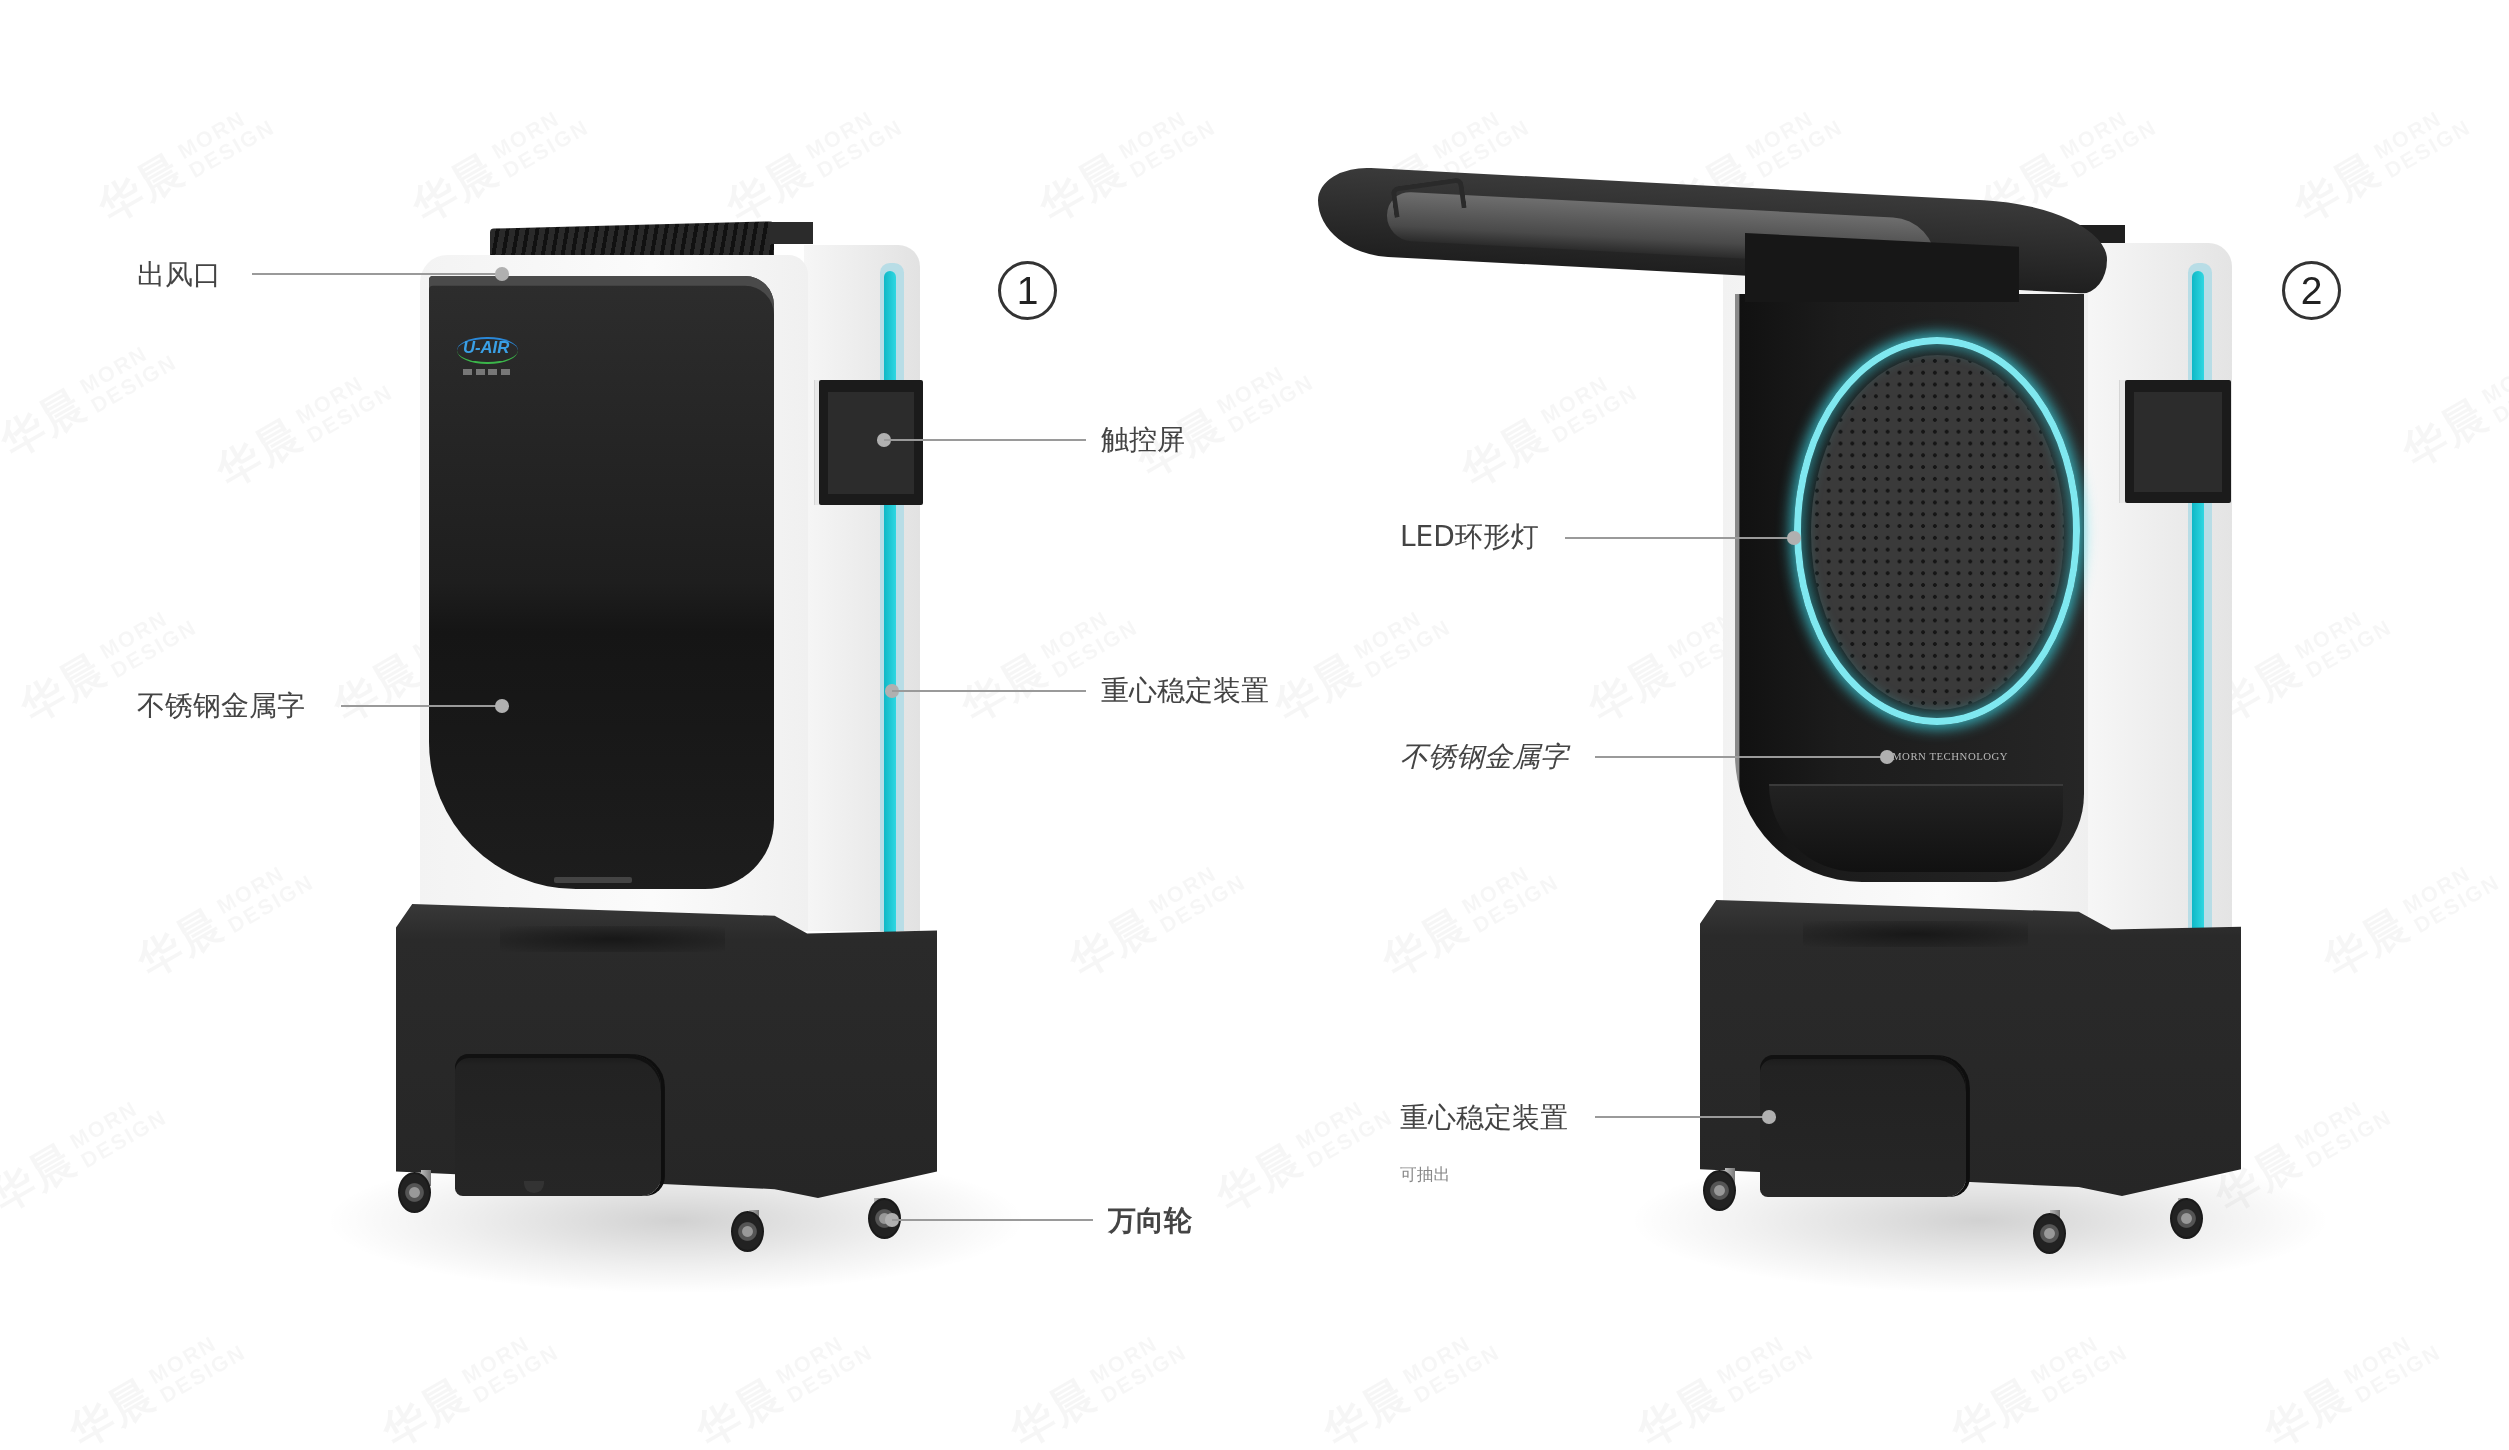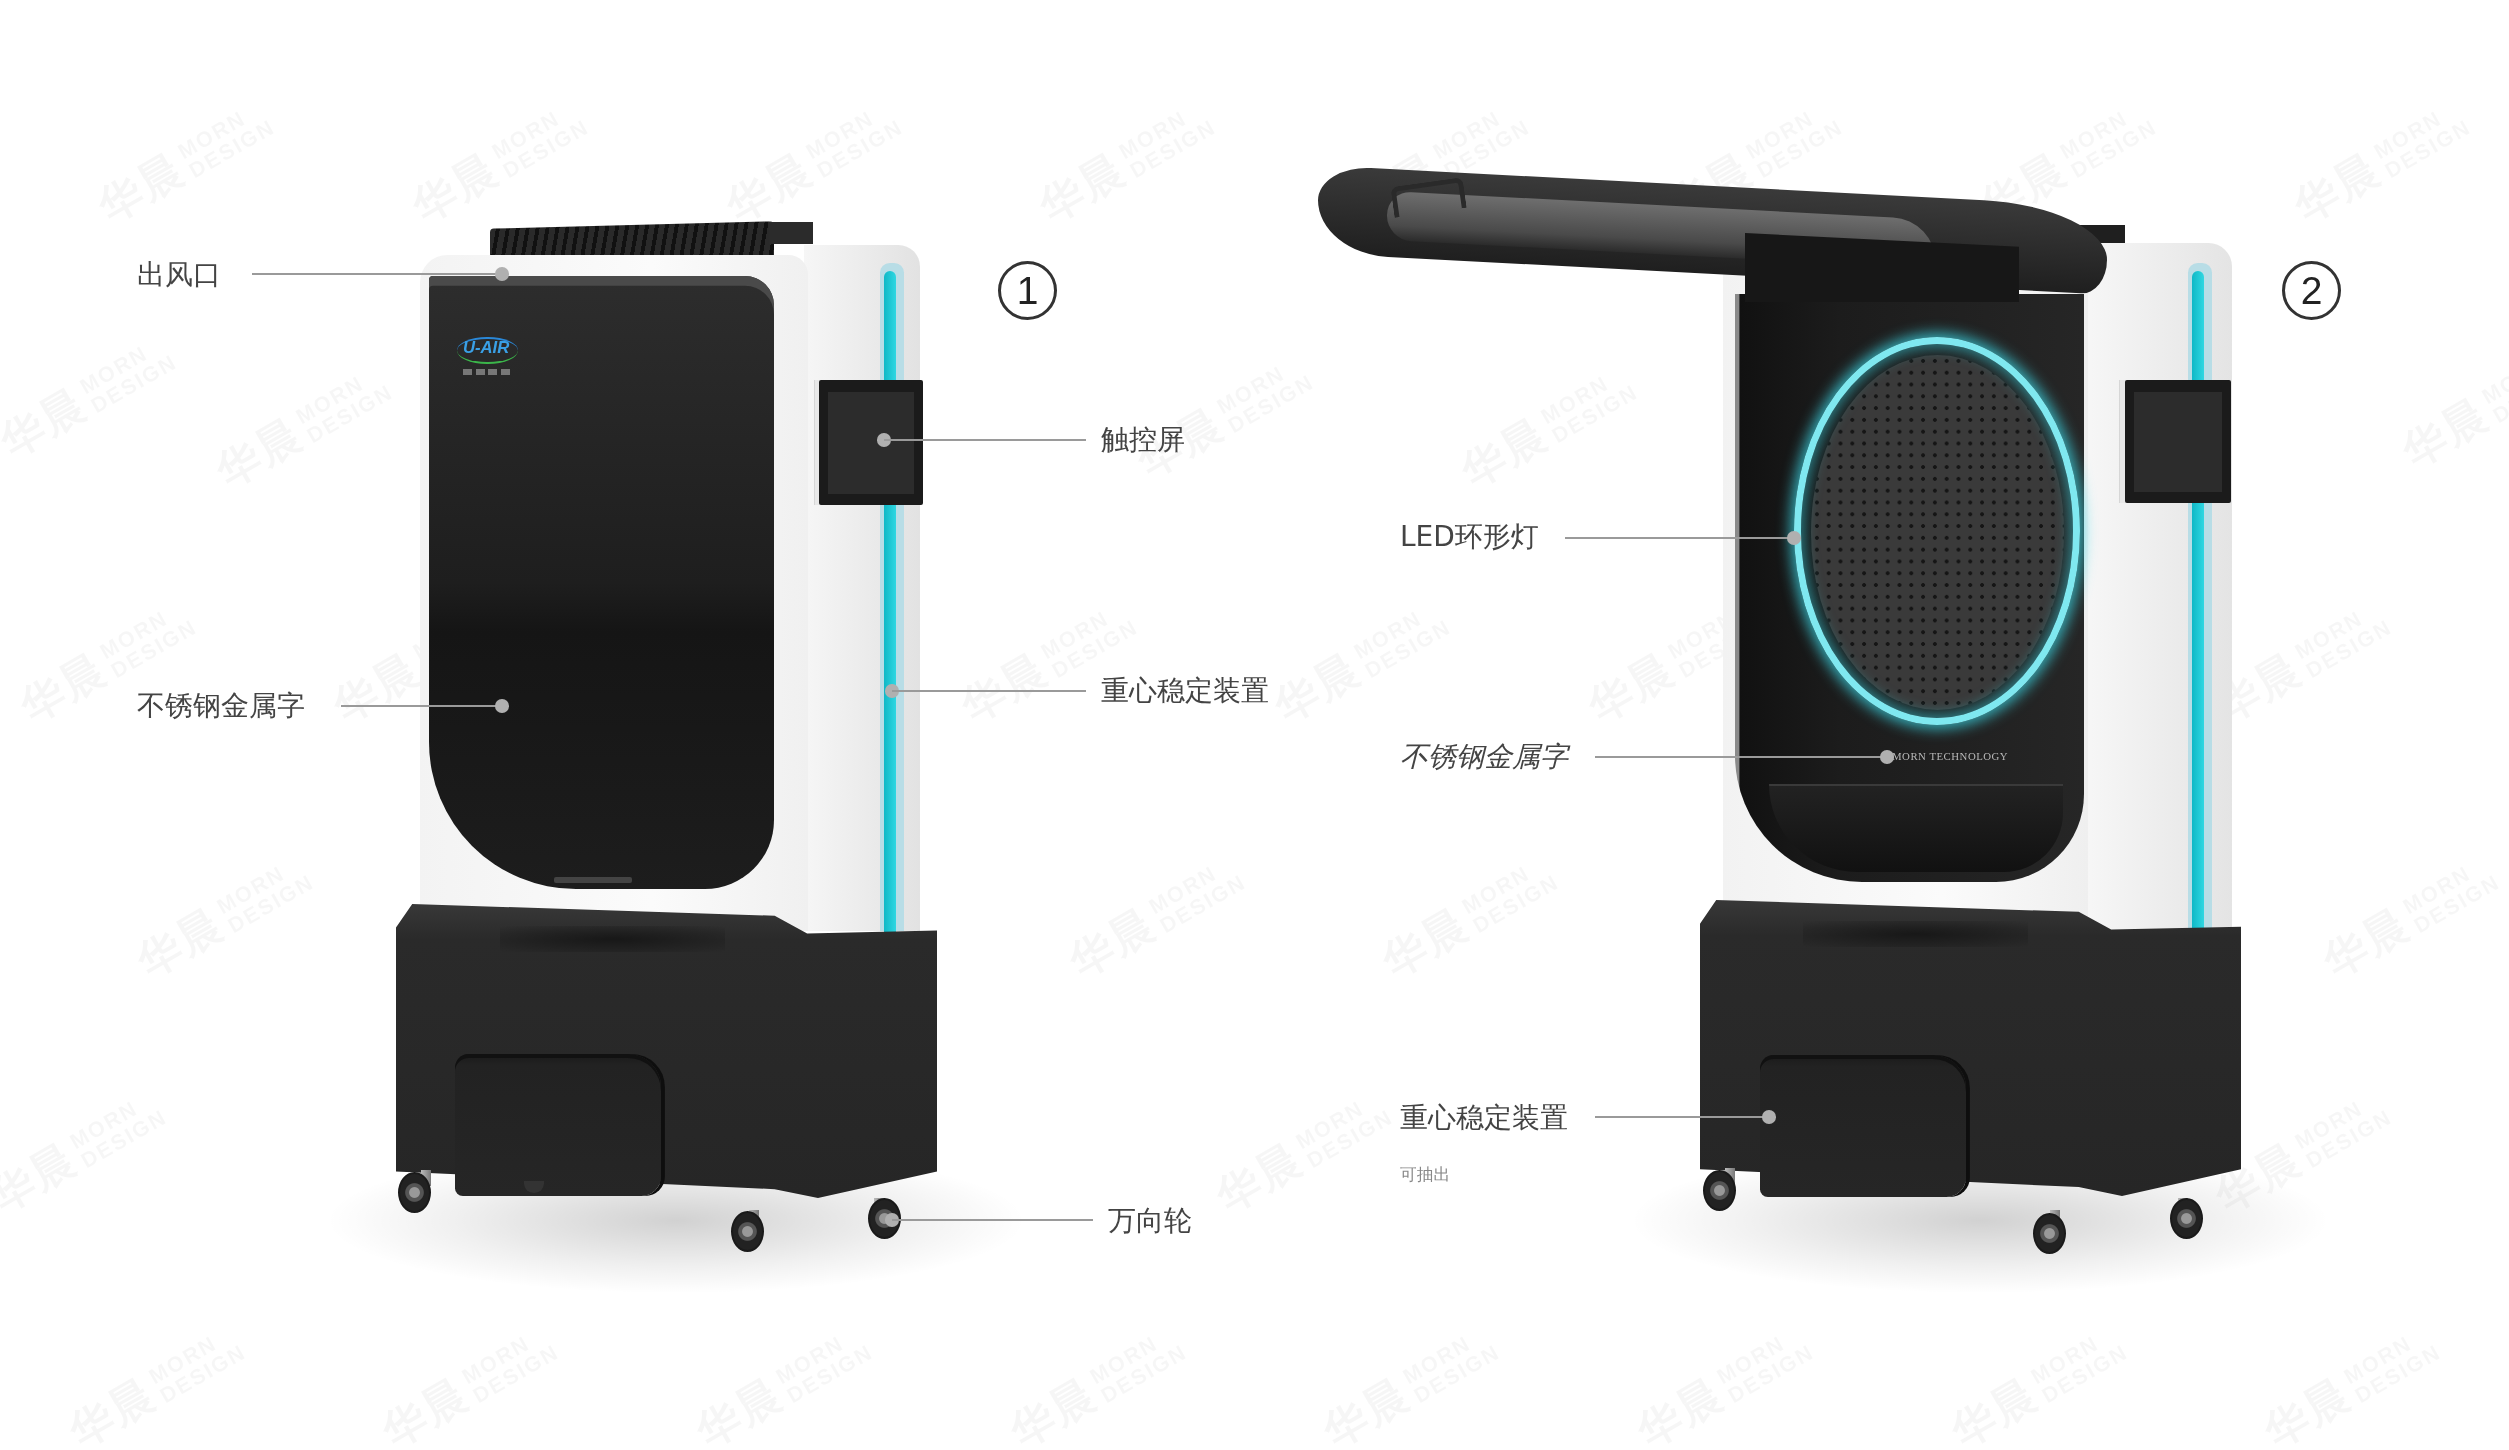--- a/index.html
+++ b/index.html
@@ -131,21 +131,21 @@
     <div class="label" style="left:1101px;top:423px;">触控屏</div>
   </div>
   <div>
     <div class="dot" style="left:892px;top:691px;"></div>
     <div class="leader" style="left:892px;top:690px;width:194px;"></div>
     <div class="label" style="left:1101px;top:674px;">重心稳定装置</div>
   </div>
   <div>
     <div class="dot" style="left:892px;top:1220px;"></div>
     <div class="leader" style="left:892px;top:1219px;width:201px;"></div>
-    <div class="label" style="left:1108px;top:1204px;">万向轮</div>
+    <div class="label" style="left:1108px;top:1204px;font-weight:bold;">万向轮</div>
   </div>
 </div>
 
 <div>
   <div class="shadow" style="left:1627px;top:1147px;width:706px;height:147px;"></div>
 
   <div class="abs" style="left:2009px;top:225px;width:116px;height:39px;background:#1f1f1f;"></div>
 
   <div class="abs" style="left:2083px;top:243px;width:149px;height:686px;background:linear-gradient(90deg,#f7f7f7,#e4e4e4);border-radius:0 23.5px 0 0;"></div>
   <div class="abs" style="left:2188px;top:263px;width:23.5px;height:667px;background:#b8dde6;border-radius:9.8px 9.8px 0 0;"></div>

